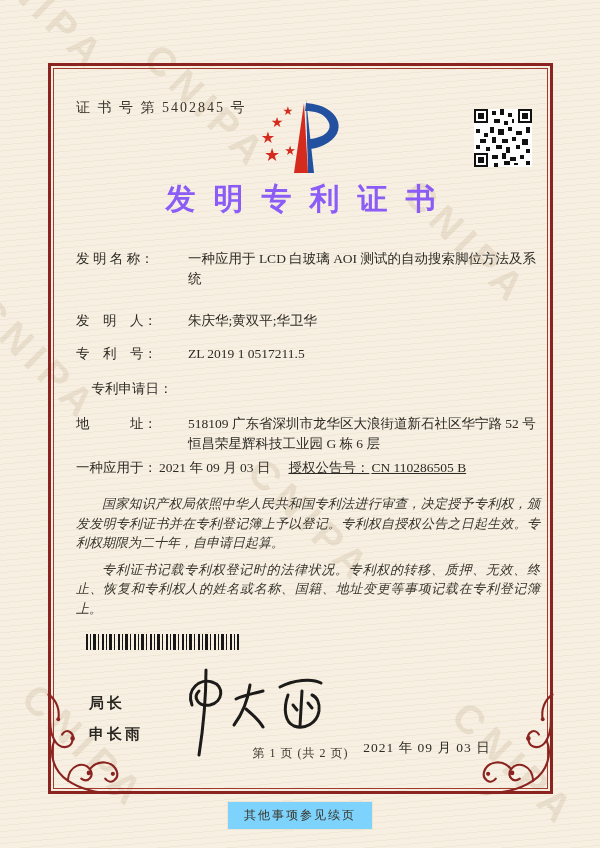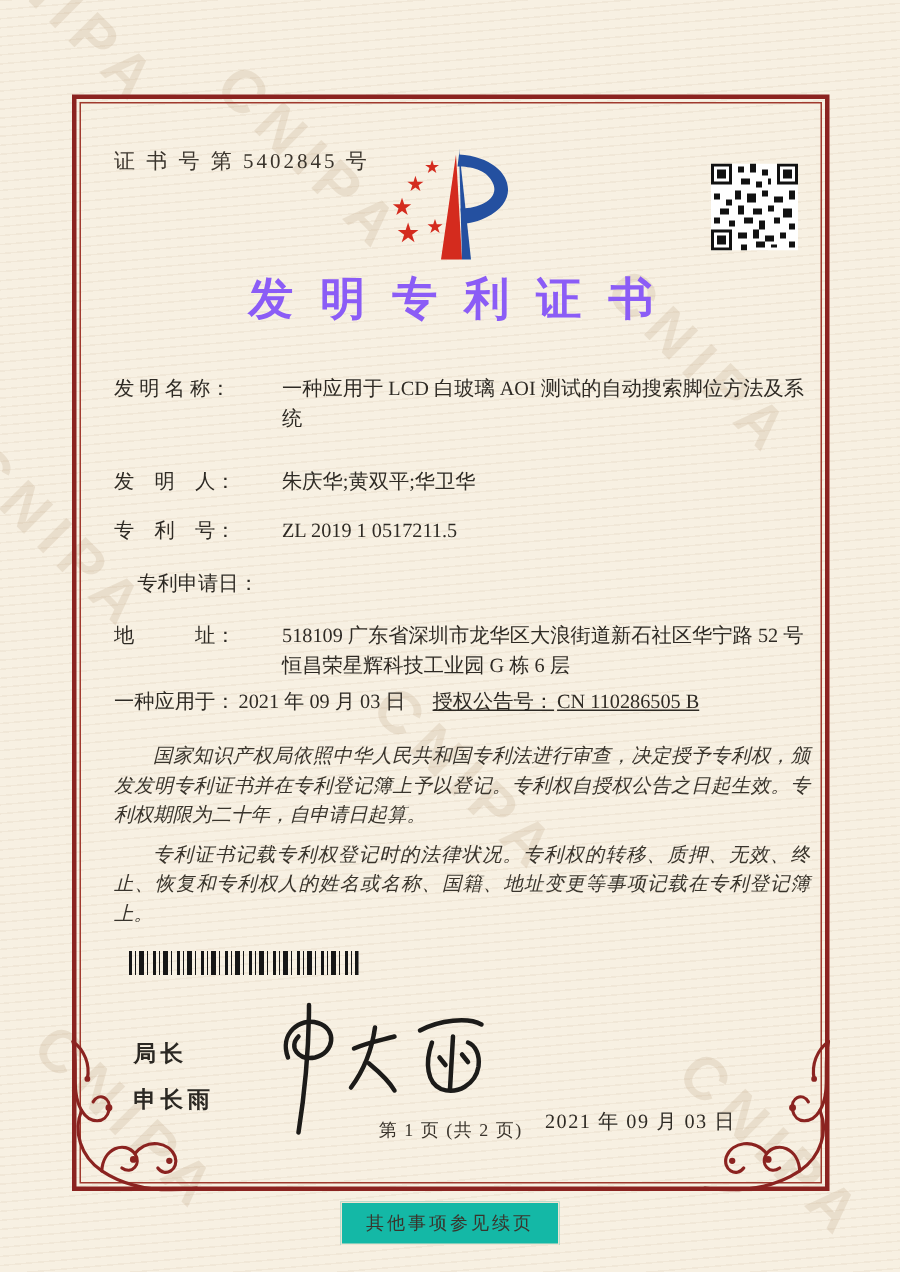--- a/index.html
+++ b/index.html
@@ -90,21 +90,21 @@
     position:absolute;left:0;top:676px;width:100%;text-align:center;
     font-size:12px;color:#3a342c;letter-spacing:1px;
   }
 
   .flourish{position:absolute;width:92px;height:112px;}
   .fl-left{left:-13px;bottom:-16px;}
   .fl-right{right:-13px;bottom:-16px;transform:scaleX(-1);}
 
   .cont-note{
     position:absolute;z-index:2;left:50%;top:801px;transform:translateX(-50%);
-    background:#14b8a6;border:1px solid #eee4d2;
+    background:#7dd3fc;border:1px solid #eee4d2;
     padding:5px 16px;font-size:12px;letter-spacing:2px;color:#3a342c;
   }
 </style>
 </head>
 <body>
 
 <div class="page">
 
   <div class="wm wm1">CNIPA</div>
   <div class="wm wm2">CNIPA</div>

